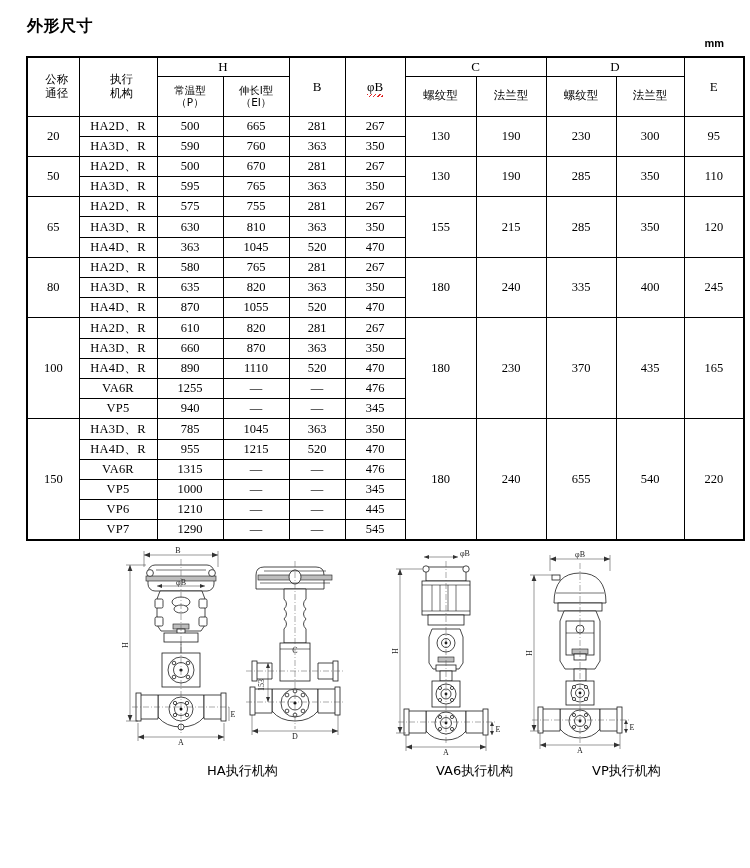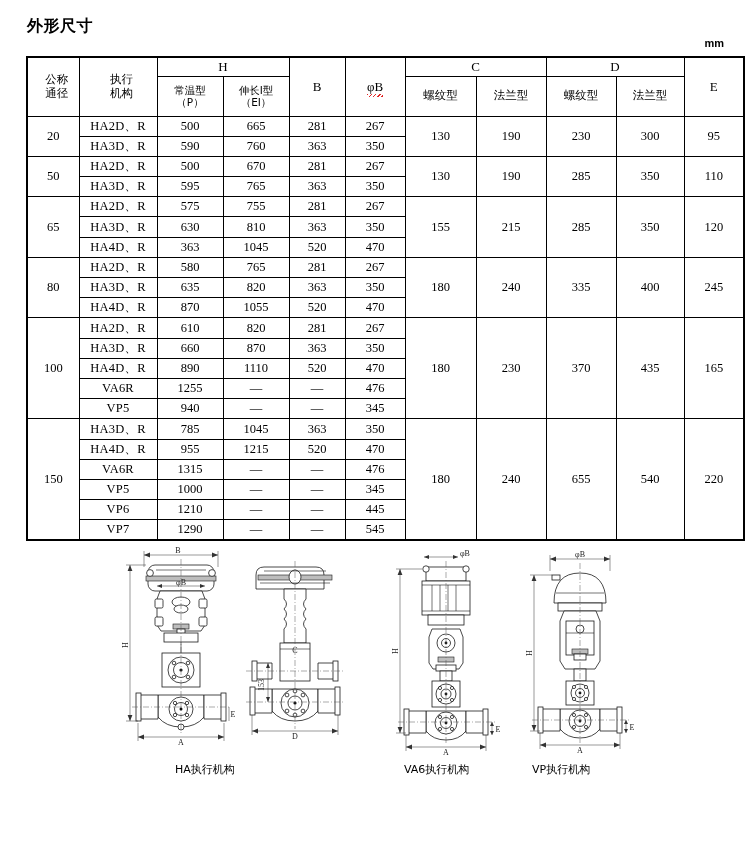--- a/index.html
+++ b/index.html
@@ -116,22 +116,23 @@
   .fig-captions {
     position: absolute;
     left: 0;
     top: 762px;
     width: 750px;
     height: 20px;
   }
   .fcap {
     position: absolute;
     font-family: "DejaVu Sans", "Liberation Sans", sans-serif;
-    font-size: 11px;
+    font-size: 13px;
     white-space: nowrap;
+    margin-left: 32px;
   }
   .fig-title {
     position: absolute;
     left: 0;
     top: 793px;
     width: 750px;
     text-align: center;
     font-family: "DejaVu Sans", "Liberation Sans", sans-serif;
     font-size: 12.5px;
   }
@@ -703,16 +704,16 @@
           <path d="M104 188 l-2 -4 h4 z" fill="#333" stroke="none"></path>
         </g>
         <text class="dimtxt" x="110" y="185" text-anchor="middle">E</text>
       </svg>
     </div>
   </div>
 
   <div class="fig-captions">
     <div class="fcap" style="left:175px;">HA执行机构</div>
     <div class="fcap" style="left:404px;">VA6执行机构</div>
-    <div class="fcap" style="left:532px;">VP执行机构</div>
+    <div class="fcap" style="left:560px;">VP执行机构</div>
   </div>
 
 </div>
 
 </body></html>

